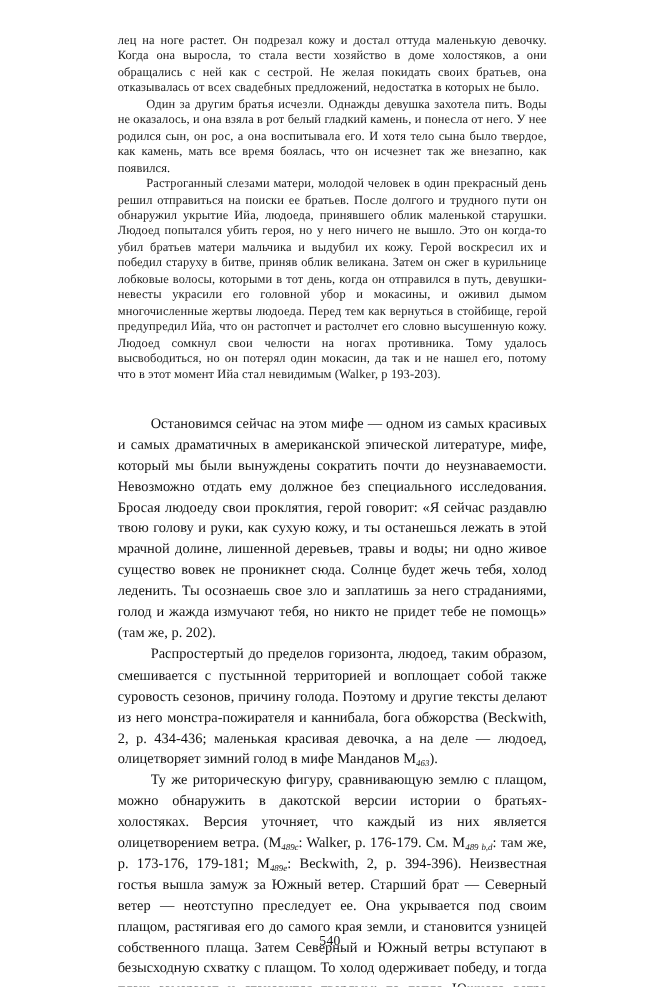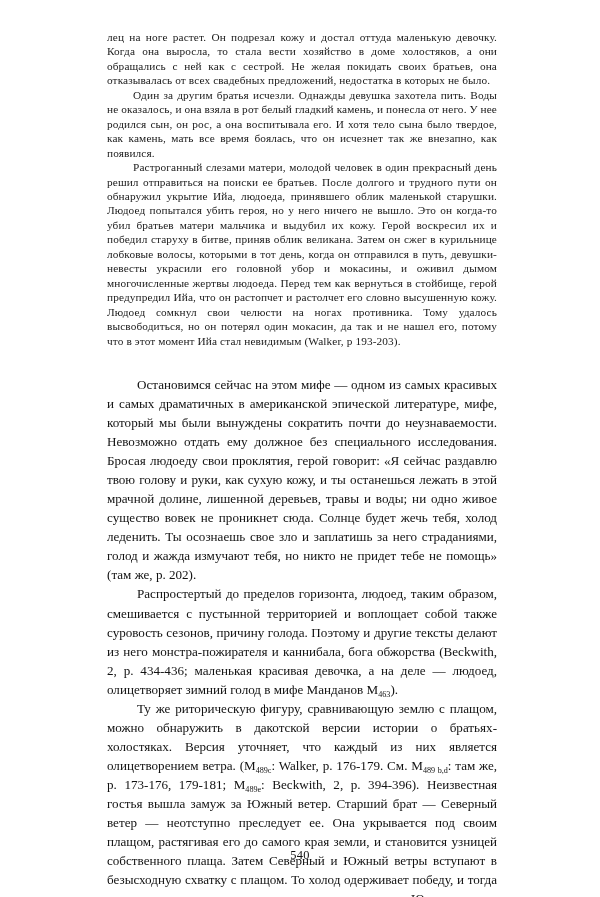--- a/index.html
+++ b/index.html
@@ -62,20 +62,21 @@
     text-indent: 30px;
     hyphens: manual;
   }
 
   .it { }
 
   sub {
     font-size: 0.62em;
     line-height: 0;
     vertical-align: -0.32em;
+    font-style: italic;
   }
 
   .folio {
     position: absolute;
     left: 0;
     right: 0;
     top: 848px;
     text-align: center;
     font-size: 12.4px;
     color: #111111;

